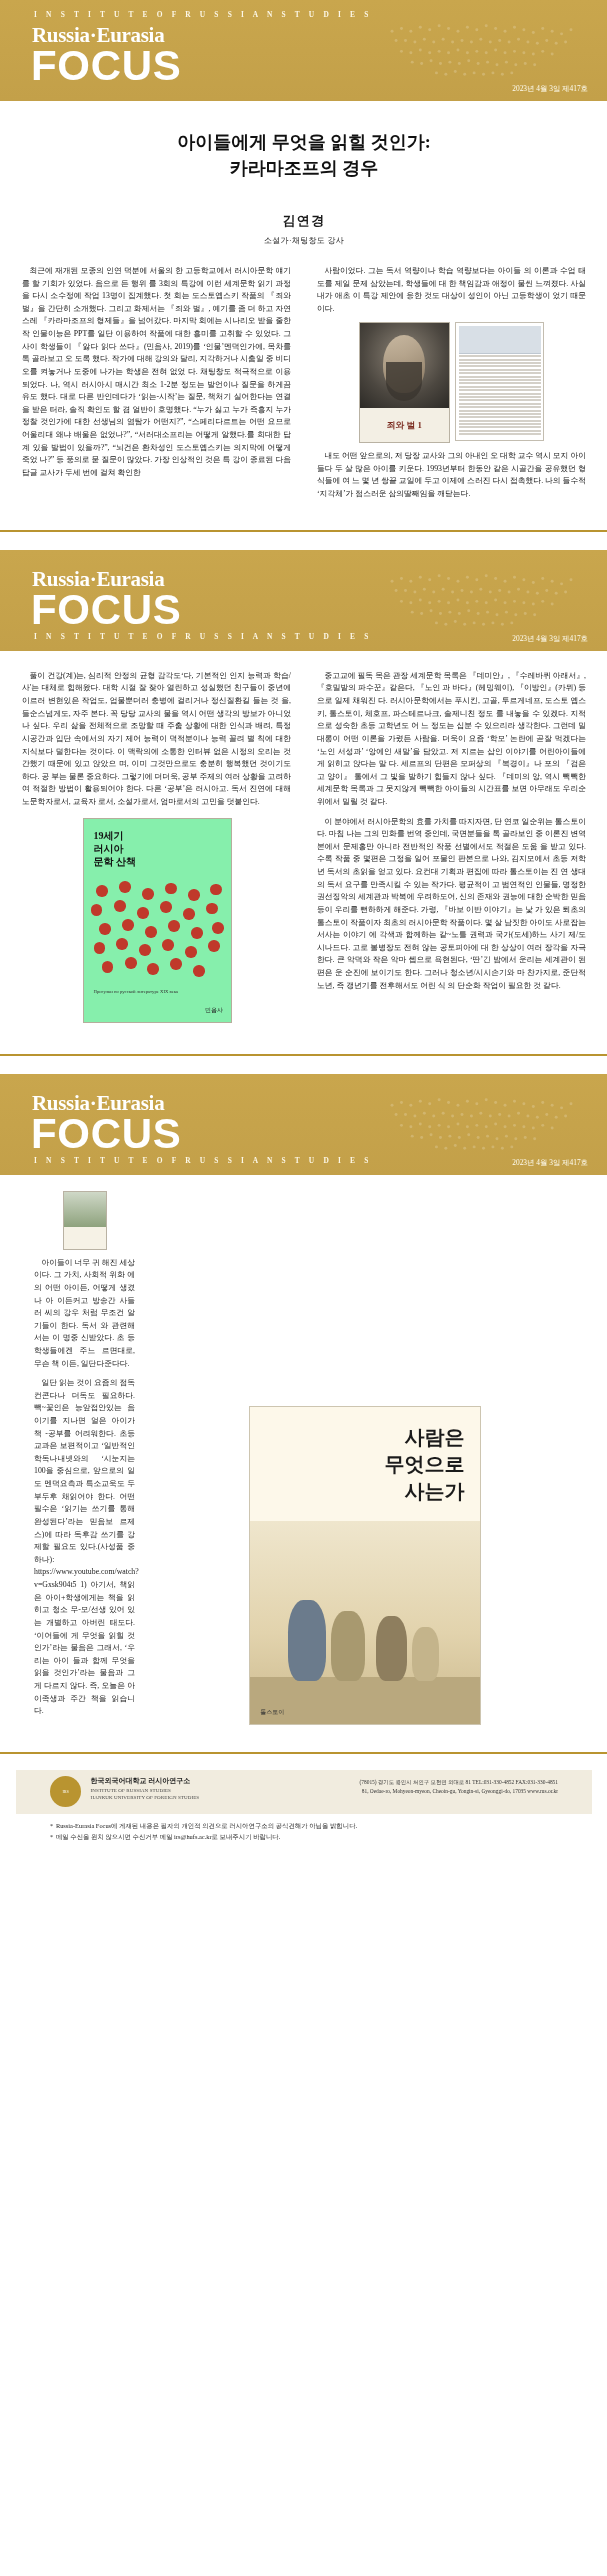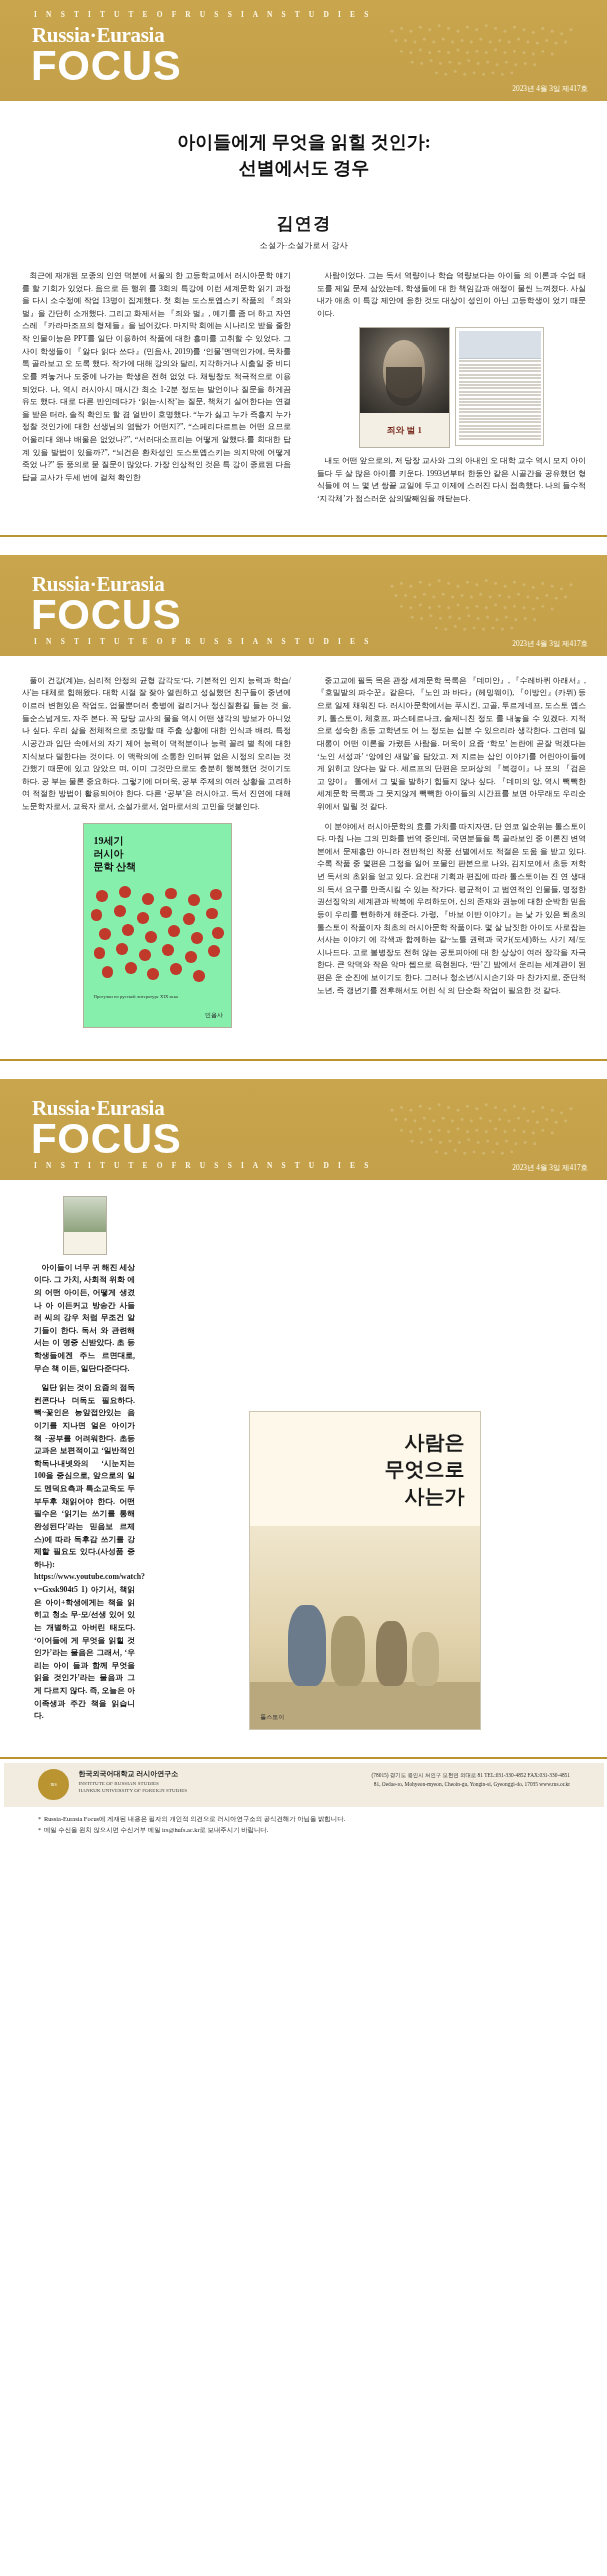--- a/index.html
+++ b/index.html
@@ -77,21 +77,21 @@
     font-weight:bold;
     line-height:1.45;
     color:#111;
     margin:28px 0 0 0;
   }
   .author-block{
     text-align:center;
     margin:31px 0 2.7px 0;
   }
   .author-name{
-    font-size:17px;
+    font-size:13px;
     font-weight:bold;
     letter-spacing:1.4px;
   }
   .author-affil{
     font-size:8px;
     margin-top:4.7px;
     letter-spacing:0.3px;
     color:#222;
   }
 
@@ -200,21 +200,21 @@
     gap:20px;
     padding:16px 34px 20px 34px;
   }
   .art3-left{
     width:101px;
     flex:0 0 101px;
     font-size:7.8px;
     line-height:1.62;
     text-align:justify;
   }
-  .art3-left p{margin:0 0 6.8px 0;text-indent:7.4px;font-weight:bold;}
+  .art3-left p{margin:0 0 6.8px 0;text-indent:7.4px;}
   .thumb-small{
     width:42px;height:57px;
     border:0.7px solid #b9b2a3;
     background:#eee8dc;
     margin:0 auto 6.8px auto;
     position:relative;
     overflow:hidden;
   }
   .thumb-small .s1{position:absolute;left:0;top:0;right:0;height:35px;background:linear-gradient(180deg,#cfd8c7,#8ea27d);}
   .thumb-small .s2{position:absolute;left:0;right:0;bottom:0;height:21.6px;background:#f6f2e6;}
@@ -250,21 +250,21 @@
     background:#b9a87e;
   }
   .bc4-pub{
     position:absolute;left:10.8px;bottom:6.8px;font-size:6px;color:#333;
   }
 
   
   .footer{
     margin-top:6.8px;
     border-top:2px solid #b99430;
-    padding:4px;
+    padding:16px;
   }
   .foot-top{
     background:#f1ecdf;
     padding:6.8px 34px;
     display:flex;
     gap:9.5px;
     align-items:flex-start;
     font-size:6px;
     line-height:1.5;
     color:#222;
@@ -385,26 +385,26 @@
             <circle cx="184" cy="94" r="2.2"></circle>
             <circle cx="198" cy="92" r="2.2"></circle>
         </g>
       </svg>
       <div class="issue">2023년 4월 3일 제417호</div>
     </div>
 
     <div class="sec-body">
       <div class="article-title">
         <div>아이들에게 무엇을 읽힐 것인가:</div>
-        <div>선별에서도 경우</div>
+        <div>카라마조프의 경우</div>
       </div>
 
       <div class="author-block">
         <div class="author-name">김연경</div>
-        <div class="author-affil">소설가·소설가로서 강사</div>
+        <div class="author-affil">소설가·채팅창도 강사</div>
       </div>
 
       <div class="two-col">
         <div class="col">
           <p>최근에 재개된 모종의 인연 덕분에 서울의 한 고등학교에서 러시아문학 얘기를 할 기회가 있었다. 음으로 든 행위 를 3회의 특강에 이런 세계문학 읽기 과정을 다시 소수정예 작업 13명이 집계했다. 첫 회는 도스토옙스키 작품의 『죄와 벌』을 간단히 소개했다. 그리고 화제서는 『죄와 벌』, 예기를 좀 더 하고 자연스레 『카라마조프의 형제들』을 넘어갔다. 마지막 회에는 시나리오 받을 줄한 작 인물이능은 PPT를 일단 이용하여 작품에 대한 흥미를 고취할 수 있었다. 그사이 학생들이 『앓다 읽다 쓰다』(민음사, 2019)를 ‘인물’멘덕인가에, 목차를 톡 골라보고 오 도록 했다. 작가에 대해 강의와 달리, 지각하거나 시춤일 중 비디오를 켜놓거나 도중에 나가는 학생은 전혀 없었 다. 채팅창도 적극적으로 이용되었다. 나, 역시 러시아시 매시간 최소 1-2분 정도는 발언이나 질문을 하게끔 유도 했다. 대로 다른 반인데다가 ‘읽는-시작’는 질문, 책처기 실어한다는 연결을 받은 터라, 솔직 확인도 할 겸 얼반이 호명했다. “누가 싫고 누가 즉흥지 누가 정찰 것인가에 대한 선생님의 염탐가 어떤지?”, “스페리다르트는 어떤 요므로 어울리대 왜냐 배울은 없었나?”, “서러대소프리는 어떻게 알했다.를 희대한 답계 있을 발법이 있을까?”, “뇌건은 환차성인 도스토옙스키는 의지막에 어떻게 죽었 나?” 등 풍의로 묻 질문이 많았다. 가장 인상적인 것은 특 강이 종료된 다음 답글 교사가 두세 번에 걸쳐 확인한</p>
         </div>
         <div class="col">
           <p>사람이었다. 그는 독서 역량이나 학습 역량보다는 아이들 의 이론과 수업 태도를 제일 문제 삼았는데, 학생들에 대 한 책임감과 애정이 물씬 느껴졌다. 사실 내가 애초 이 특강 제안에 응한 것도 대상이 성인이 아닌 고등학생이 었기 때문이다.</p>
 
           <div class="fig-1">

